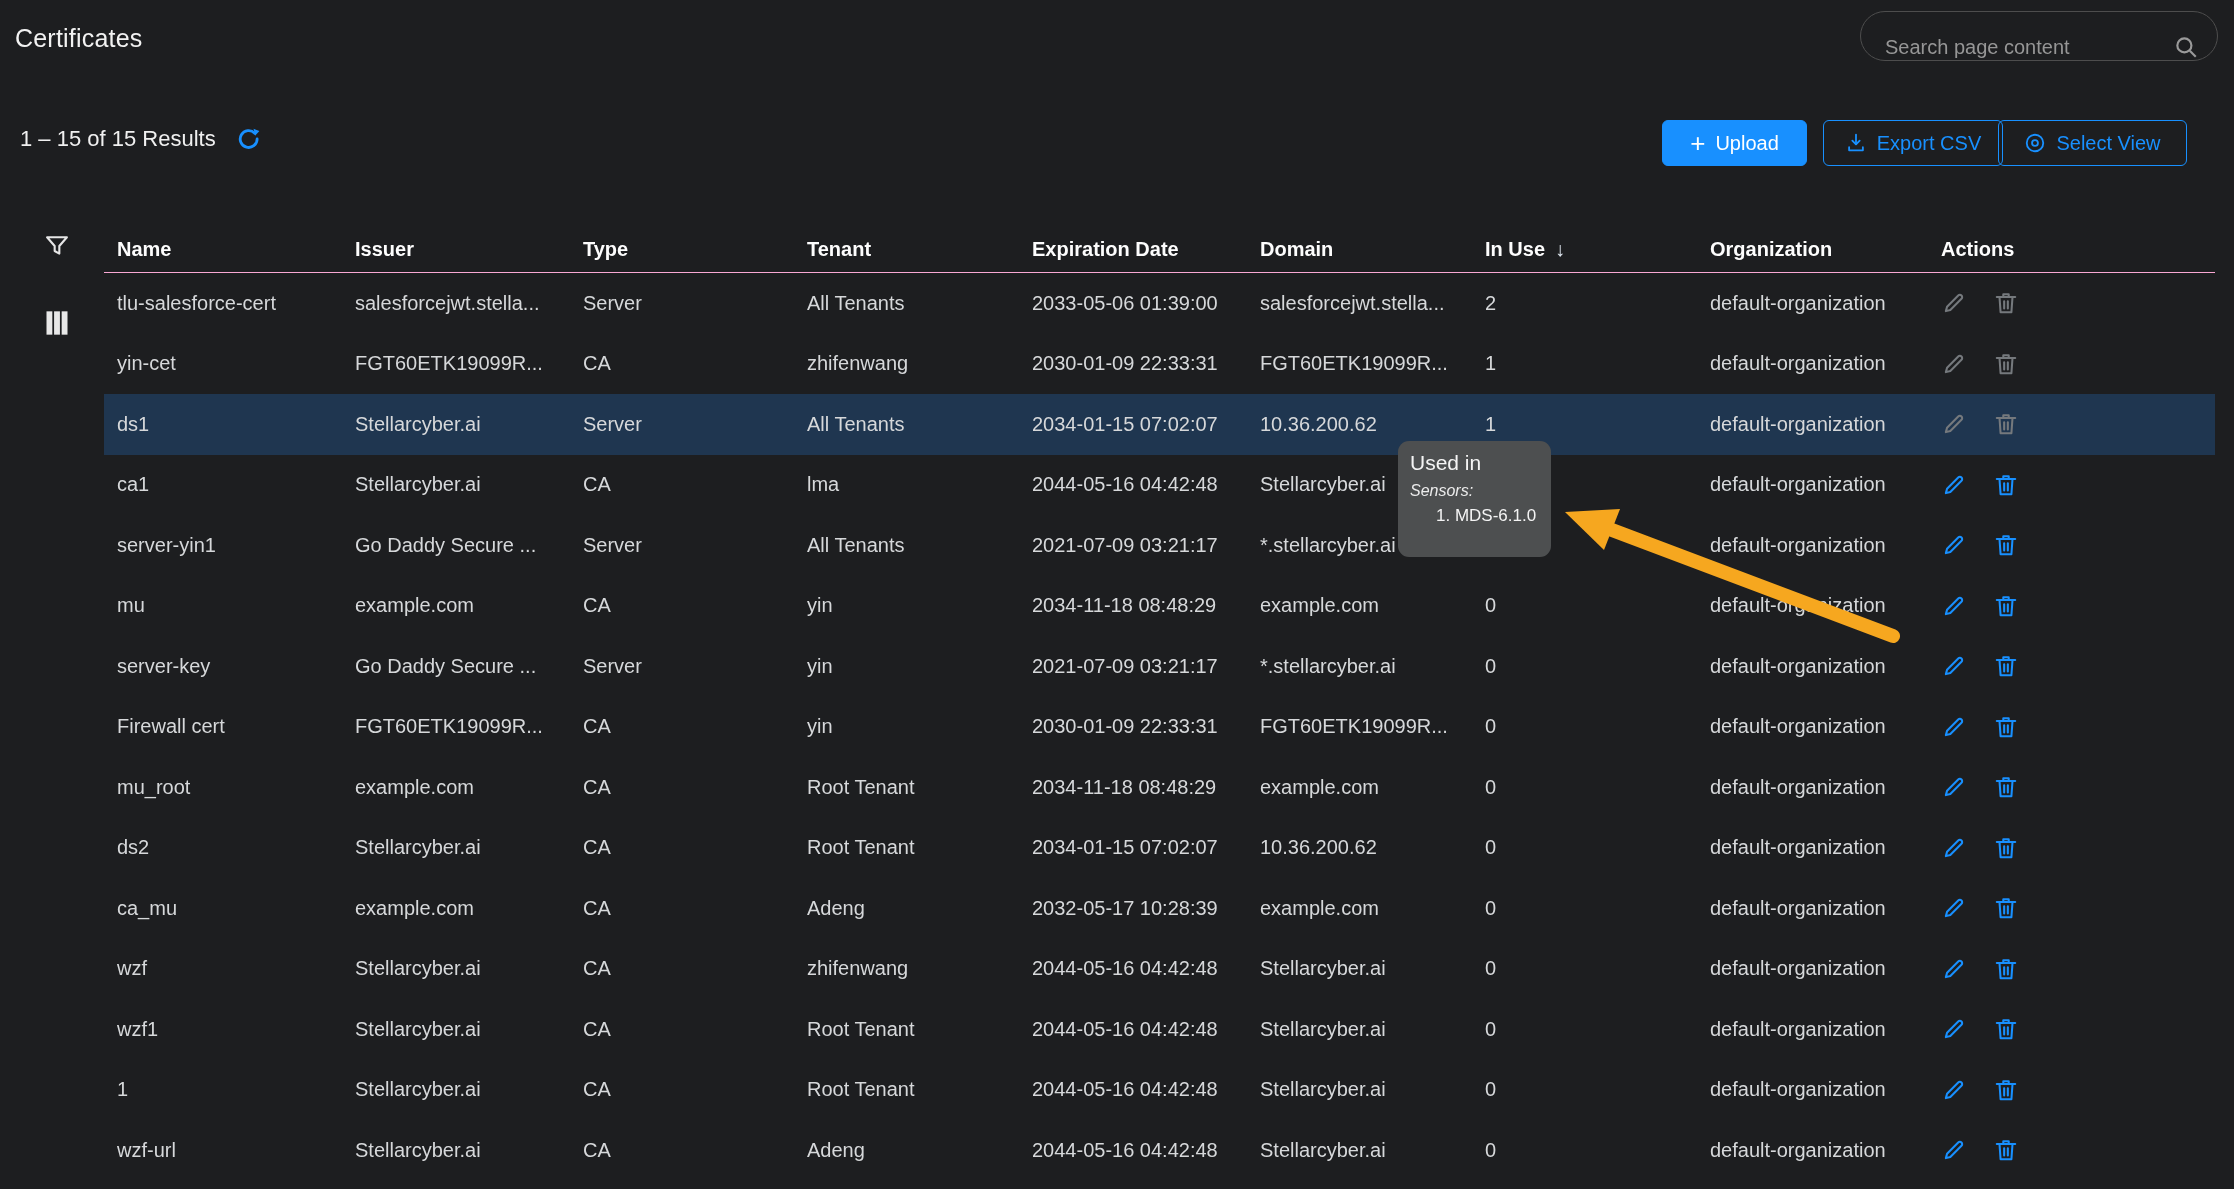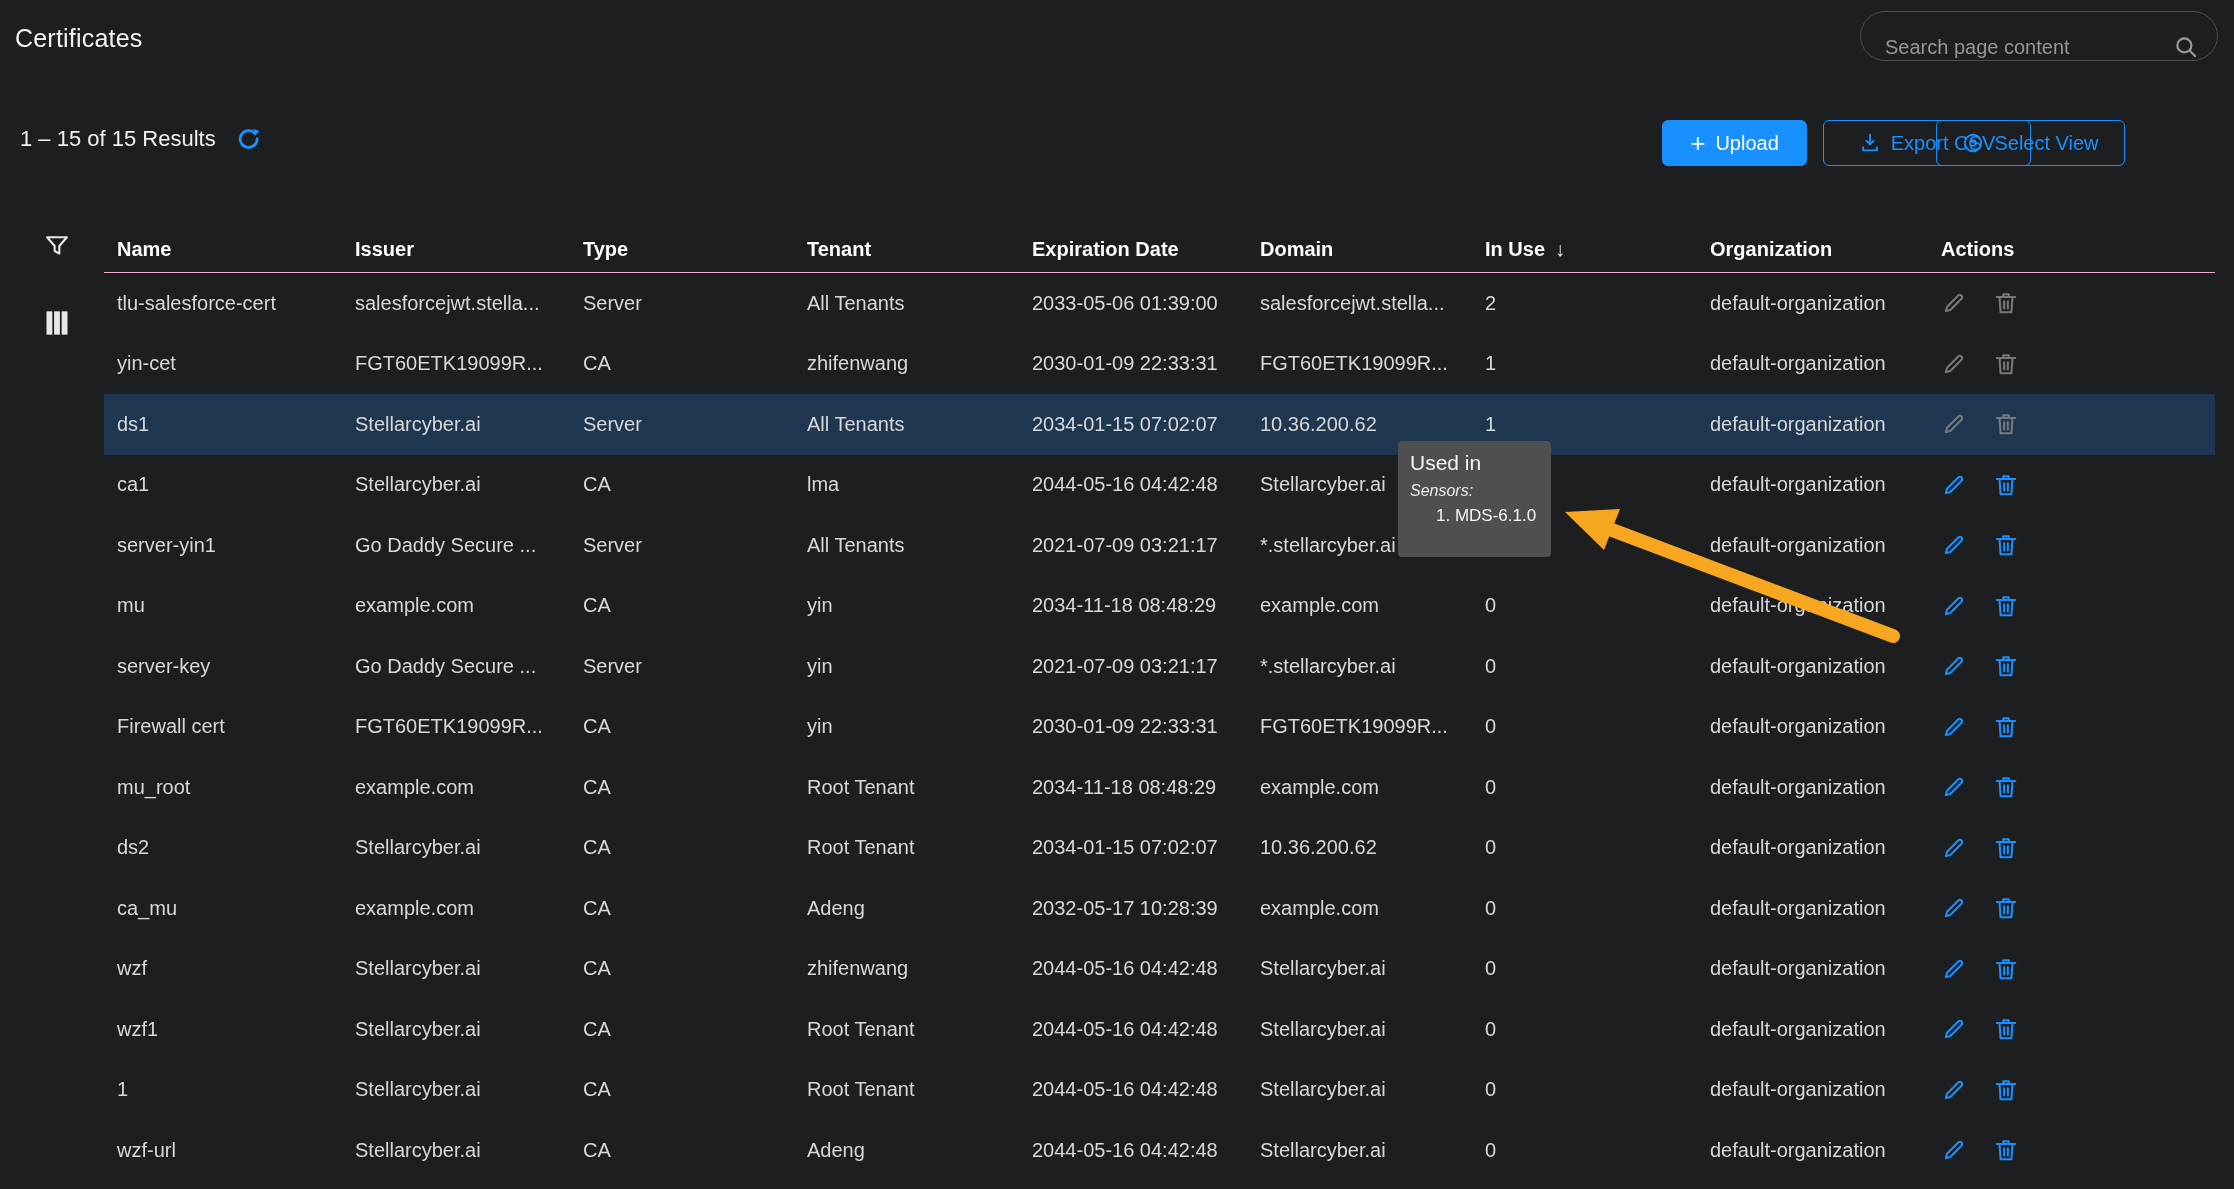--- a/index.html
+++ b/index.html
@@ -34,22 +34,22 @@
     position:absolute;top:120px;height:46px;border-radius:6px;
     display:flex;align-items:center;justify-content:center;gap:10px;
     font-size:20px;box-sizing:border-box;cursor:pointer;
   }
   .btn-primary{
     left:1662px;width:145px;background:var(--accent,#1890ff);color:#ffffff;border:1px solid var(--accent,#1890ff);
   }
   .btn-outline{
     background:transparent;color:var(--accent,#1890ff);border:1px solid var(--accent,#1890ff);
   }
-  .btn-export{left:1823px;width:208px;}
-  .btn-view{left:1936px;width:189px;}
+  .btn-export{left:1823px;width:180px;}
+  .btn-view{left:1998px;width:189px;}
   .plus-glyph{font-size:26px;line-height:22px;font-weight:400;}
   
   .gutter-btn{position:absolute;left:42px;width:30px;height:30px;cursor:pointer;display:flex;align-items:center;justify-content:center;}
   .filter-btn{top:231px;}
   .columns-btn{top:308px;}
   
   .table{position:absolute;left:104px;top:226px;width:2111px;}
   .trow{
     display:grid;
     grid-template-columns:238px 228px 224px 225px 228px 225px 225px 231px 1fr;
@@ -63,21 +63,21 @@
   .row{height:60.5px;}
   .row.highlighted{background:var(--row-highlight,#1f3650);}
   .sort{font-size:20px;color:#dfe7f0;margin-left:2px;}
   .cell.actions{gap:26px;}
   .act{width:26px;height:26px;display:inline-flex;cursor:pointer;}
   .act svg{stroke:var(--accent,#1890ff);}
   .actions.disabled .act svg{stroke:#75797d;}
   
   .tooltip{
     position:absolute;left:1398px;top:441px;width:153px;height:116px;
-    background:var(--tooltip-bg,#4d4f50);border-radius:4px;box-sizing:border-box;
+    background:var(--tooltip-bg,#4d4f50);border-radius:11px;box-sizing:border-box;
     padding:10px 12px;z-index:5;color:#f4f4f4;
   }
   .tooltip-title{font-size:21px;margin-bottom:7px;}
   .tooltip-label{font-size:16px;margin-bottom:6px;color:#ececec;font-style:italic;}
   .tooltip-item{font-size:17px;padding-left:26px;color:#f4f4f4;}
   
   .arrow-svg{position:absolute;left:0;top:0;width:2234px;height:1189px;pointer-events:none;z-index:6;}
   svg{display:block;}
 </style>
 </head>

